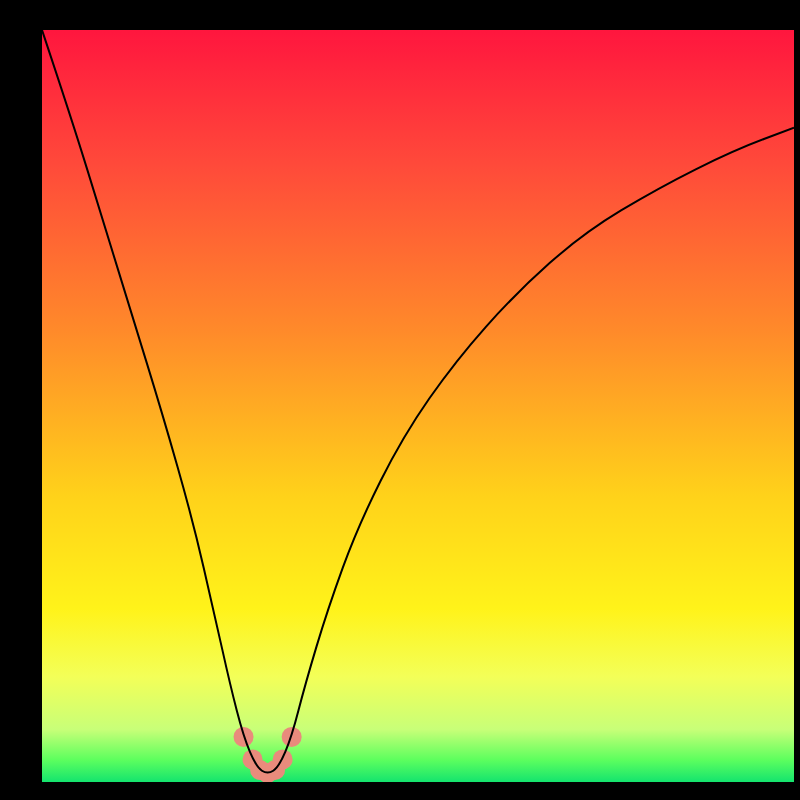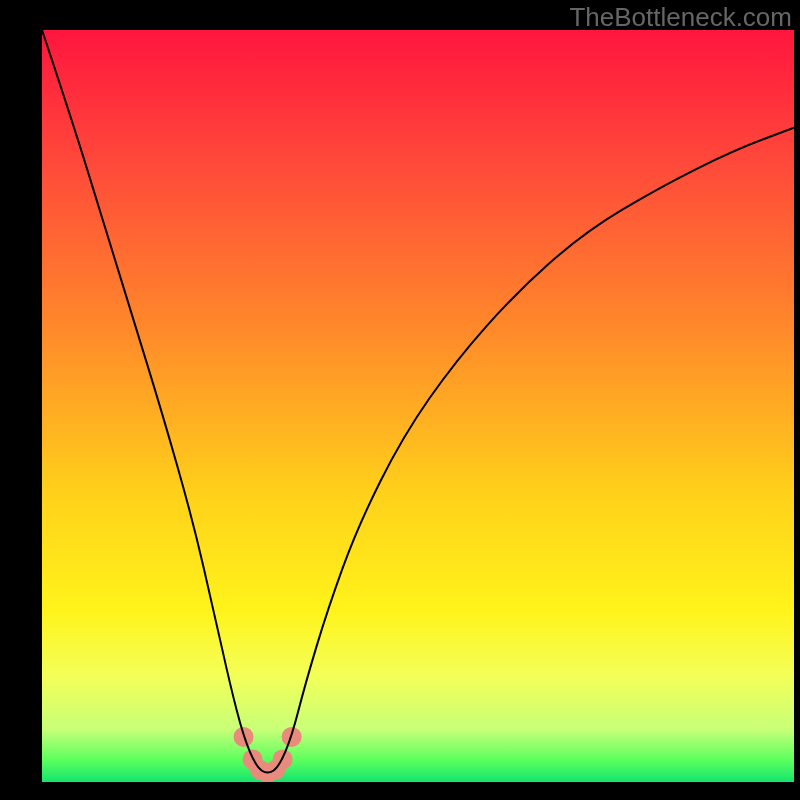--- a/index.html
+++ b/index.html
@@ -33,14 +33,13 @@
           <circle cx="210.56000000000003" cy="729.44" r="10" fill="#e98b7c"></circle>
           <circle cx="218.07999999999998" cy="739.968" r="10" fill="#e98b7c"></circle>
           <circle cx="225.6" cy="742.976" r="10" fill="#e98b7c"></circle>
           <circle cx="233.12" cy="739.968" r="10" fill="#e98b7c"></circle>
           <circle cx="240.64000000000001" cy="729.44" r="10" fill="#e98b7c"></circle>
           <circle cx="249.66400000000002" cy="706.88" r="10" fill="#e98b7c"></circle>
         </g>
       <path id="curve" fill="none" stroke="#000000" stroke-width="2" d="M 0 0 Q 30.080000000000002 90.24000000000001 45.120000000000005 139.12 Q 60.160000000000004 188 75.2 236.88 Q 90.24 285.76 105.28 334.64 Q 120.32000000000001 383.52 135.36 436.15999999999997 Q 150.4 488.8 161.68 537.68 Q 172.96 586.56 180.48000000000002 620.4 Q 188 654.24 194.768 680.56 Q 201.536 706.88 207.928 721.9200000000001 Q 214.32 736.96 219.95999999999998 740.72 Q 225.6 744.48 231.24 740.72 Q 236.88 736.96 243.272 721.9200000000001 Q 249.66400000000002 706.88 256.432 680.56 Q 263.2 654.24 274.48 616.64 Q 285.76 579.04 300.79999999999995 537.68 Q 315.84 496.32 338.4 451.2 Q 360.96 406.08 387.28 368.47999999999996 Q 413.6 330.87999999999994 443.68 297.03999999999996 Q 473.76 263.2 507.59999999999997 233.11999999999998 Q 541.4399999999999 203.03999999999996 579.04 180.47999999999996 Q 616.64 157.91999999999996 654.24 139.12 Q 691.84 120.32000000000005 721.9200000000001 109.04000000000002 L 752 97.75999999999999"></path>
     </svg>
   </div>
-  <div class="attrib">TheBottleneck.com</div>
 </div>
 
 </body></html>

